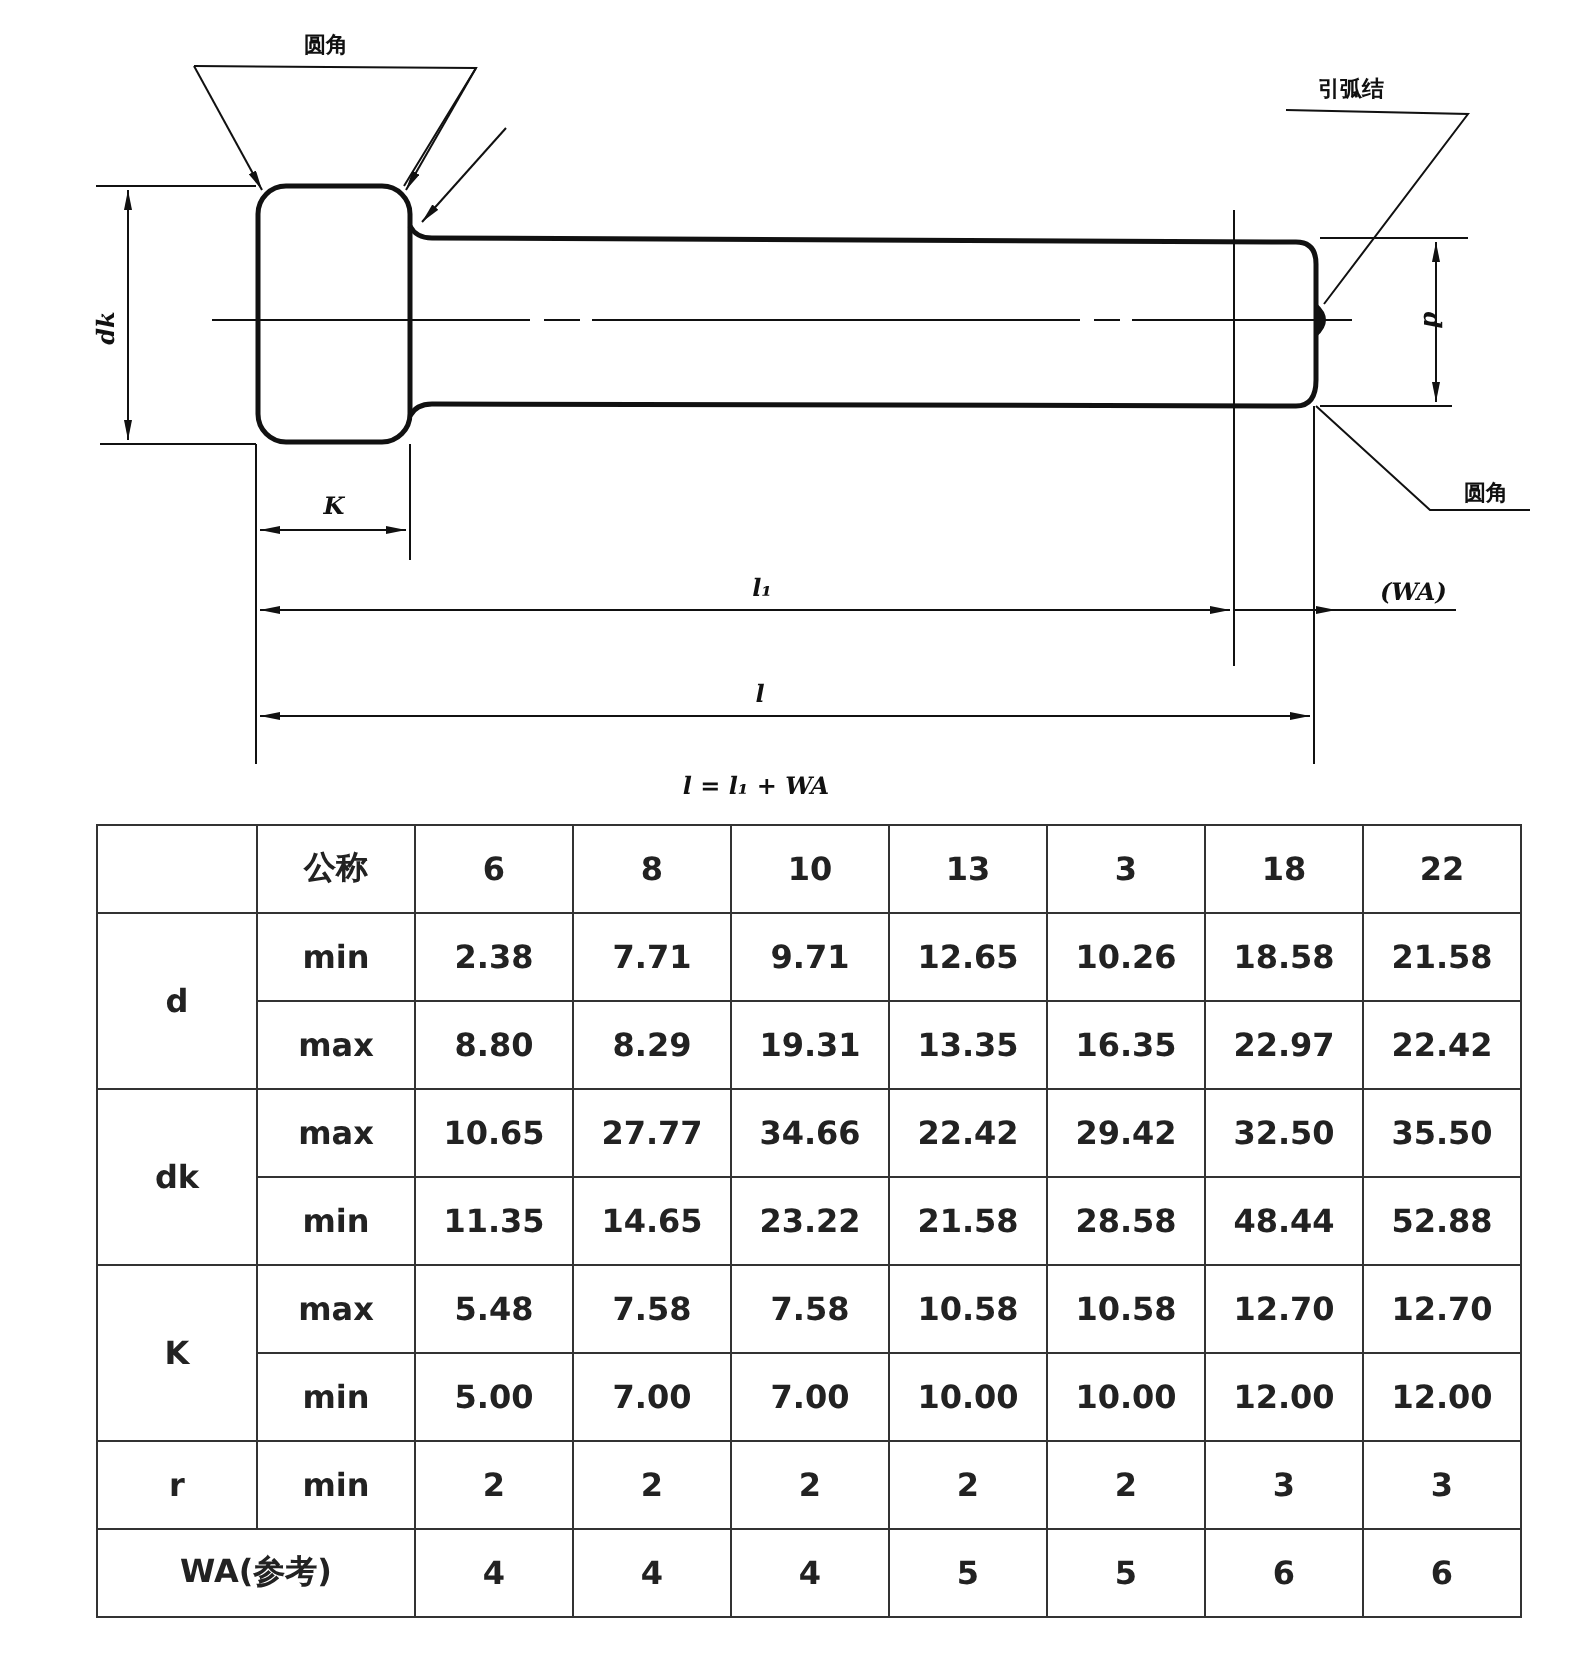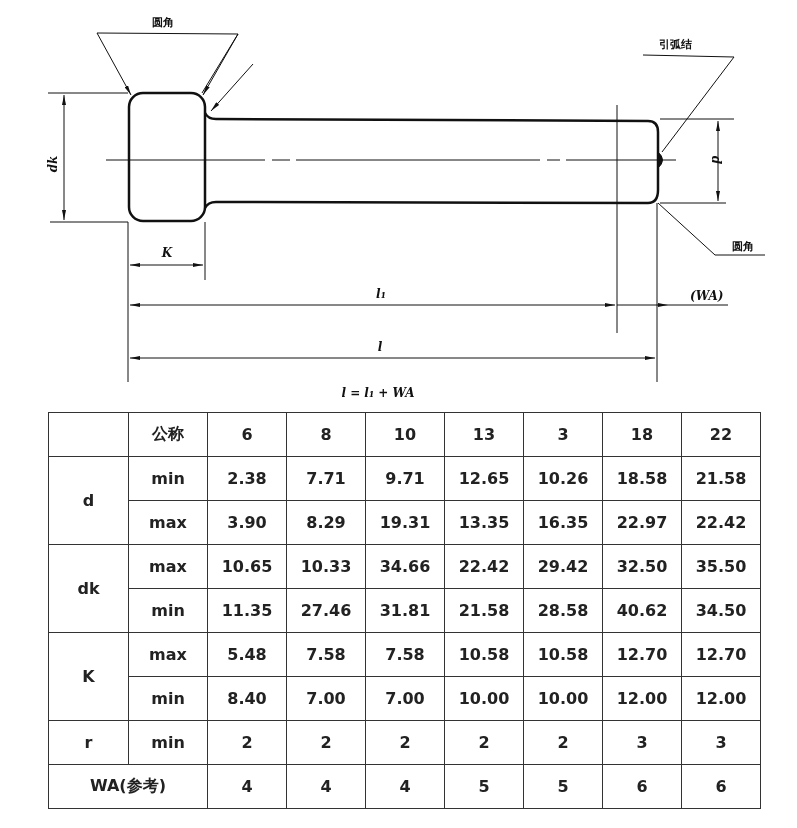--- a/index.html
+++ b/index.html
@@ -101,65 +101,65 @@
     <td>2.38</td>
     <td>7.71</td>
     <td>9.71</td>
     <td>12.65</td>
     <td>10.26</td>
     <td>18.58</td>
     <td>21.58</td>
   </tr>
   <tr>
     <td class="c1">max</td>
-    <td>3.90</td>
+    <td>8.80</td>
     <td>8.29</td>
     <td>19.31</td>
     <td>13.35</td>
     <td>16.35</td>
     <td>22.97</td>
     <td>22.42</td>
   </tr>
 
   <tr>
     <td class="c0" rowspan="2">dk</td>
     <td class="c1">max</td>
     <td>10.65</td>
-    <td>10.33</td>
+    <td>27.77</td>
     <td>34.66</td>
     <td>22.42</td>
     <td>29.42</td>
     <td>32.50</td>
     <td>35.50</td>
   </tr>
   <tr>
     <td class="c1">min</td>
     <td>11.35</td>
-    <td>27.46</td>
-    <td>31.81</td>
+    <td>14.65</td>
+    <td>23.22</td>
     <td>21.58</td>
     <td>28.58</td>
-    <td>40.62</td>
-    <td>34.50</td>
+    <td>48.44</td>
+    <td>52.88</td>
   </tr>
 
   <tr>
     <td class="c0" rowspan="2">K</td>
     <td class="c1">max</td>
     <td>5.48</td>
     <td>7.58</td>
     <td>7.58</td>
     <td>10.58</td>
     <td>10.58</td>
     <td>12.70</td>
     <td>12.70</td>
   </tr>
   <tr>
     <td class="c1">min</td>
-    <td>8.40</td>
+    <td>5.00</td>
     <td>7.00</td>
     <td>7.00</td>
     <td>10.00</td>
     <td>10.00</td>
     <td>12.00</td>
     <td>12.00</td>
   </tr>
 
   <tr>
     <td class="c0">r</td>

